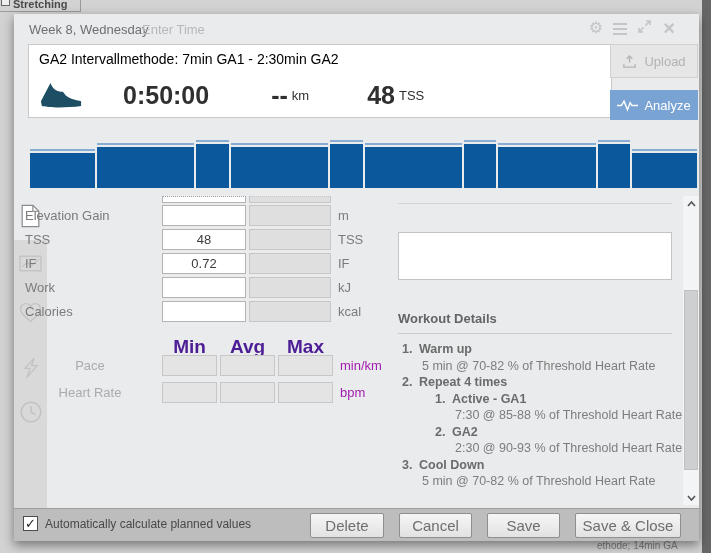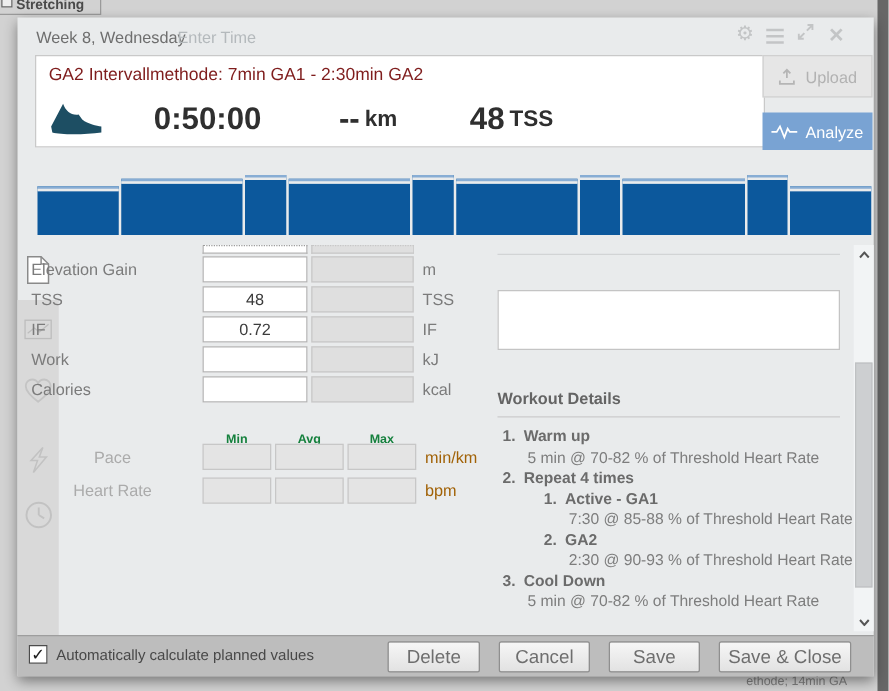--- a/index.html
+++ b/index.html
@@ -22,26 +22,26 @@
   .mtitle { position:absolute; left:15px; top:8px; font-size:13px; color:#6e6e6e; }
   .msub { position:absolute; left:128px; top:8px; font-size:13px; color:#b4b9bc; cursor:pointer; }
   .hicons { position:absolute; right:22px; top:5px; display:flex; gap:9px; align-items:center; }
   .hicon { color:#c3c5c6; font-size:16px; line-height:18px; width:16px; text-align:center; cursor:pointer; }
   .hamb { display:flex; flex-direction:column; gap:3px; width:14px; padding-top:2px; cursor:pointer; }
   .hamb div { height:2px; background:#c3c5c6; }
   .closex { font-size:20px; font-weight:bold; }
 
   
   .card { position:absolute; left:14px; top:30px; width:584px; height:74px; background:#fff; border:1px solid #c9c9c9; }
-  .card-title { position:absolute; left:10px; top:6px; font-size:14px; color:#7f1d1d; }
+  .card-title { position:absolute; left:10px; top:6px; font-size:14px; color:#000000; }
   .card-row { position:absolute; left:10px; top:30px; width:560px; height:40px; display:flex; align-items:center; }
   .shoe { width:44px; margin-right:40px; }
   .big { font-size:25px; font-weight:bold; color:#2f2f2f; }
   .dist { margin-left:62px; } .tss { margin-left:58px; }
-  .unit-sm { font-size:18px; font-weight:bold; color:#2f2f2f; margin-left:4px; }
+  .unit-sm { font-size:13px; font-weight:normal; color:#2f2f2f; margin-left:4px; }
 
   .upload-btn { position:absolute; left:596px; top:30px; width:88px; height:34px; background:#e6e6e6; border:1px solid #d0d0d0; display:flex; align-items:center; justify-content:center; gap:7px; font-size:13px; color:#b2b2b2; }
   .analyze-btn { position:absolute; left:596px; top:76px; width:88px; height:30px; background:#79a3d3; display:flex; align-items:center; justify-content:center; gap:6px; font-size:13px; color:#fff; cursor:pointer; }
 
   
   .graph { position:absolute; left:16px; top:124px; width:667px; height:50px; display:flex; align-items:flex-end; gap:2px; }
   .bar { background:#0c589c; position:relative; }
   .bar .cap { position:absolute; left:0; top:0; width:100%; height:4px; background:#88add4; border-bottom:2px solid #e9ebec; }
 
   
@@ -53,23 +53,23 @@
 
   
   .frm-label { position:absolute; width:130px; text-align:left; font-size:13px; color:#7b7b7b; }
   .frm-label.right-col { left:11px; }
   .inp { position:absolute; height:21px; background:#fff; border:1px solid #b3b3b3; font-size:13px; color:#3c3c3c; text-align:center; font-family:"Liberation Sans",sans-serif; }
   .inp-gray { position:absolute; height:21px; background:#dfdfdf; border:1px solid #c7c7c7; }
   .unit { position:absolute; font-size:13px; color:#7b7b7b; }
   .sliver { position:absolute; top:182px; height:7px; background:#fff; border:1px solid #b3b3b3; border-top:1px dotted #9a9a9a; }
   .sliver.gray { background:#dfdfdf; border-color:#c7c7c7; }
 
-  .stat-head { position:absolute; width:55px; text-align:center; font-size:10px; font-weight:bold; color:#15803d; top:332px; }
+  .stat-head { position:absolute; width:55px; text-align:center; font-size:19px; font-weight:bold; color:#4c1d95; top:322px; }
   .stat-label { position:absolute; width:130px; left:11px; text-align:center; font-size:13px; color:#ababab; }
-  .stat-unit { position:absolute; font-size:13px; color:#a16207; }
+  .stat-unit { position:absolute; font-size:13px; color:#a21caf; }
 
   
   .rc-head { position:absolute; left:384px; font-size:13px; font-weight:bold; color:#646464; }
   .rc-textarea { position:absolute; left:384px; top:218px; width:274px; height:48px; background:#fff; border:1px solid #c4c4c4; resize:none; font-family:"Liberation Sans",sans-serif; font-size:12px; color:#444; }
   .rc-divider { position:absolute; left:384px; top:319px; width:274px; height:1px; background:#cbcbcb; }
   .wd-list { position:absolute; left:384px; top:327px; width:286px; font-size:12.5px; color:#7d7d7d; line-height:16.5px; }
   .wd-item .wd-row { font-weight:bold; color:#6b6b6b; }
   .wd-num { display:inline-block; min-width:17px; }
   .wd-detail { padding-left:20px; font-weight:normal; color:#7d7d7d; }
 

